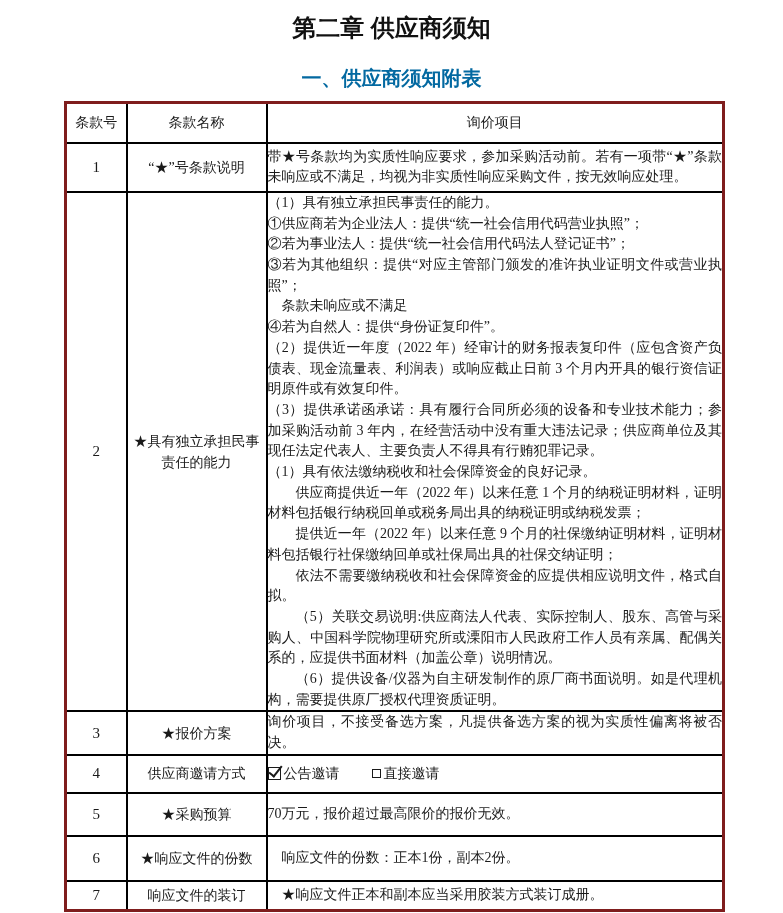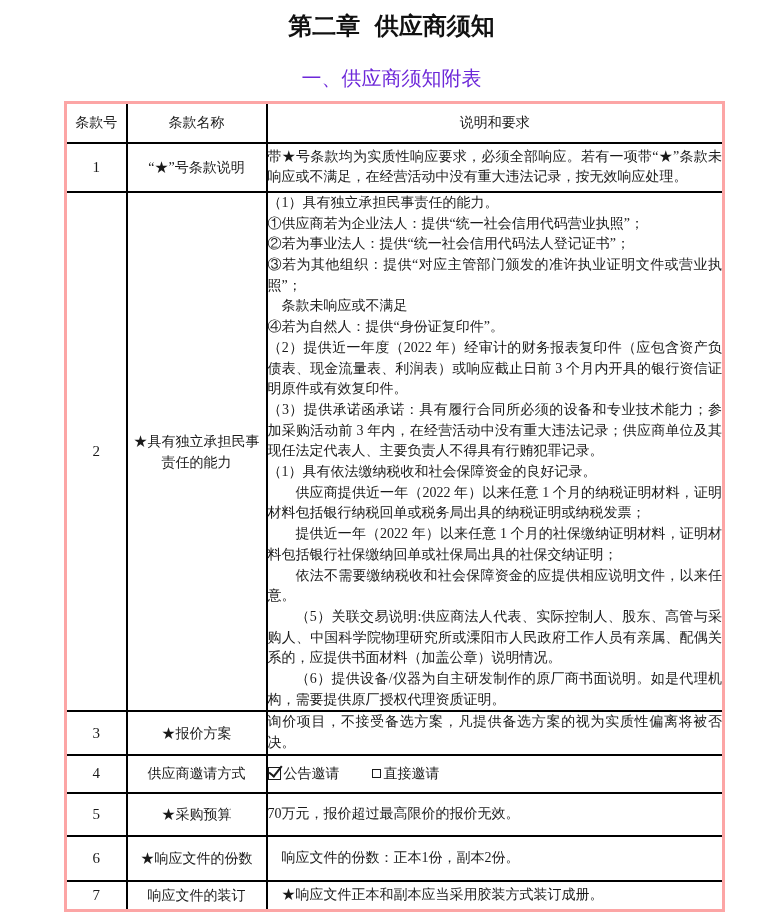--- a/index.html
+++ b/index.html
@@ -12,37 +12,37 @@
     color:#1a1a1a;
     font-family:"Liberation Serif","DejaVu Serif",serif;
   }
   .doc-title{
     margin:12px 0 0 0;
     text-align:center;
     font-size:24px;
     font-weight:bold;
     line-height:1.35;
     color:#111111;
-    font-family:Liberation Mono, monospace;
+    font-family:Liberation Sans, sans-serif;
   }
   .doc-subtitle{
     margin:21px 0 0 0;
     text-align:center;
     font-size:20px;
-    font-weight:normal;
+    font-weight:bold;
     line-height:1.3;
-    color:#6d28d9;
+    color:#0369a1;
     font-family:"DejaVu Sans","Liberation Sans",sans-serif;
   }
   table.spec-table{
     margin:10px 4px 0 64px;
     width:658px;
     border-collapse:collapse;
     table-layout:fixed;
-    border:3px solid #fca5a5;
+    border:3px solid #7f1d1d;
   }
   .spec-table th,.spec-table td{
     border:2px solid #000000;
     padding:0;
     overflow:hidden;
   }
   .spec-table thead tr{height:40px;}
   .spec-table tbody tr:nth-child(1){height:49px;}
   .spec-table tbody tr:nth-child(2){height:518px;}
   .spec-table tbody tr:nth-child(3){height:37px;}
@@ -119,47 +119,47 @@
   <table class="spec-table">
     <colgroup>
       <col style="width:61px">
       <col style="width:140px">
       <col style="width:457px">
     </colgroup>
     <thead>
       <tr>
         <th>条款号</th>
         <th>条款名称</th>
-        <th>说明和要求</th>
+        <th>询价项目</th>
       </tr>
     </thead>
     <tbody>
         <tr>
           <td class="num-cell">1</td>
           <td class="name-cell">“★”号条款说明</td>
           <td class="desc-cell">
-            <div class="para ind-0">带★号条款均为实质性响应要求，必须全部响应。若有一项带“★”条款未响应或不满足，在经营活动中没有重大违法记录，按无效响应处理。</div>
+            <div class="para ind-0">带★号条款均为实质性响应要求，参加采购活动前。若有一项带“★”条款未响应或不满足，均视为非实质性响应采购文件，按无效响应处理。</div>
           </td>
         </tr>
         <tr>
           <td class="num-cell">2</td>
           <td class="name-cell">★具有独立承担民事责任的能力</td>
           <td class="desc-cell">
             <div class="para ind-0">（1）具有独立承担民事责任的能力。</div>
             <div class="para ind-0">①供应商若为企业法人：提供“统一社会信用代码营业执照”；</div>
             <div class="para ind-0">②若为事业法人：提供“统一社会信用代码法人登记证书”；</div>
             <div class="para ind-0">③若为其他组织：提供“对应主管部门颁发的准许执业证明文件或营业执照”；</div>
             <div class="para ind-1">条款未响应或不满足</div>
             <div class="para ind-0">④若为自然人：提供“身份证复印件”。</div>
             <div class="para ind-0">（2）提供近一年度（2022 年）经审计的财务报表复印件（应包含资产负债表、现金流量表、利润表）或响应截止日前 3 个月内开具的银行资信证明原件或有效复印件。</div>
             <div class="para ind-0">（3）提供承诺函承诺：具有履行合同所必须的设备和专业技术能力；参加采购活动前 3 年内，在经营活动中没有重大违法记录；供应商单位及其现任法定代表人、主要负责人不得具有行贿犯罪记录。</div>
             <div class="para ind-0">（1）具有依法缴纳税收和社会保障资金的良好记录。</div>
             <div class="para ind-2">供应商提供近一年（2022 年）以来任意 1 个月的纳税证明材料，证明材料包括银行纳税回单或税务局出具的纳税证明或纳税发票；</div>
-            <div class="para ind-2">提供近一年（2022 年）以来任意 1 个月的社保缴纳证明材料，证明材料包括银行社保缴纳回单或社保局出具的社保交纳证明；</div>
-            <div class="para ind-2">依法不需要缴纳税收和社会保障资金的应提供相应说明文件，以来任意。</div>
+            <div class="para ind-2">提供近一年（2022 年）以来任意 9 个月的社保缴纳证明材料，证明材料包括银行社保缴纳回单或社保局出具的社保交纳证明；</div>
+            <div class="para ind-2">依法不需要缴纳税收和社会保障资金的应提供相应说明文件，格式自拟。</div>
             <div class="para ind-2">（5）关联交易说明:供应商法人代表、实际控制人、股东、高管与采购人、中国科学院物理研究所或溧阳市人民政府工作人员有亲属、配偶关系的，应提供书面材料（加盖公章）说明情况。</div>
             <div class="para ind-2">（6）提供设备/仪器为自主研发制作的原厂商书面说明。如是代理机构，需要提供原厂授权代理资质证明。</div>
           </td>
         </tr>
         <tr>
           <td class="num-cell">3</td>
           <td class="name-cell">★报价方案</td>
           <td class="desc-cell">
             <div class="para ind-0">询价项目，不接受备选方案，凡提供备选方案的视为实质性偏离将被否决。</div>
           </td>

